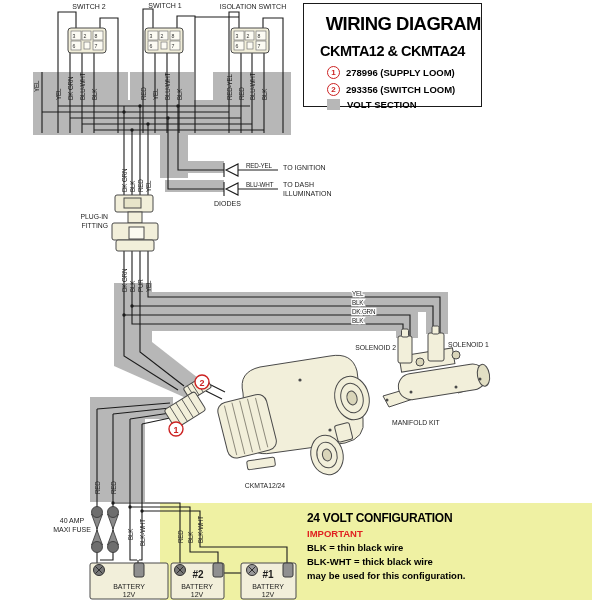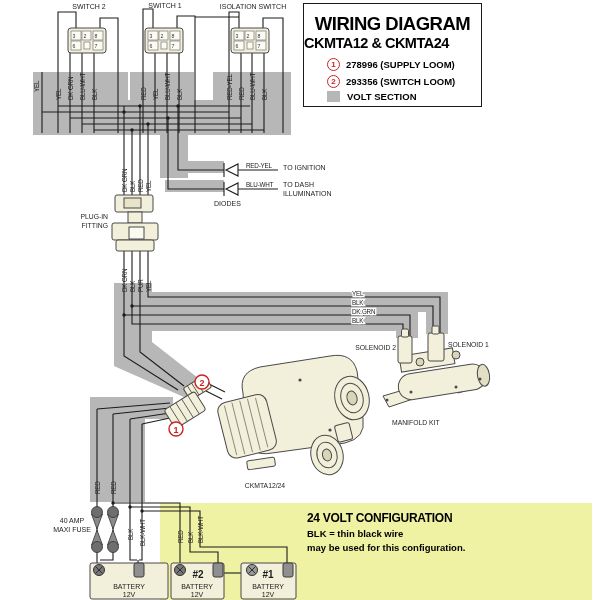--- a/index.html
+++ b/index.html
@@ -11,22 +11,22 @@
   .lbl{font-size:6.3px;letter-spacing:-0.2px;}
   .lbl7{font-size:7px;}
   .cap{font-size:6.8px;}
   .pin{font-size:5.2px;fill:#333;}
   .halo{paint-order:stroke;stroke:#fff;stroke-width:2.6px;}
   .bnum{font-size:10px;font-weight:bold;}
   .batt{font-size:7px;}
   .mk{font-size:9px;font-weight:bold;fill:#cc2222;}
   .titlebox{position:absolute;left:303px;top:3px;width:177px;height:102px;
             background:#fff;border:1.6px solid #1a1a1a;}
-  .tb-title{font-size:18.5px;font-weight:bold;text-align:center;margin-top:9px;letter-spacing:-0.5px;}
-  .tb-sub{font-size:14.5px;font-weight:bold;text-align:left;margin-top:0px;letter-spacing:-0.5px;}
+  .tb-title{font-size:18.5px;font-weight:bold;text-align:right;margin-top:9px;letter-spacing:-0.5px;}
+  .tb-sub{font-size:14.5px;font-weight:bold;text-align:center;margin-top:8px;letter-spacing:-0.5px;}
   .tb-legend{margin:7px 0 0 23px;}
   .lg-row{display:flex;align-items:center;margin-bottom:3.5px;font-size:9.5px;font-weight:bold;}
   .lg-circ{display:inline-flex;align-items:center;justify-content:center;width:11px;height:11px;
            border:1.4px solid #cc2222;border-radius:50%;color:#cc2222;font-size:8px;font-weight:bold;
            margin-right:6px;flex:0 0 auto;background:#fff;}
   .lg-sq{display:inline-block;width:13px;height:11px;background:#b7b7b7;margin-right:7px;flex:0 0 auto;}
   .cfgpanel{position:absolute;left:307px;top:511px;width:282px;}
   .cfg-title{font-size:12px;font-weight:bold;letter-spacing:-0.3px;}
   .cfg-imp{font-size:9.5px;font-weight:bold;color:#e02020;margin-top:3px;}
   .cfg-line{font-size:9.5px;font-weight:bold;margin-top:2.5px;line-height:11.5px;}
@@ -341,17 +341,19 @@
       </div>
       <div class="lg-row">
         <span class="lg-sq"></span>
         <span>VOLT SECTION</span>
       </div>
     </div>
   </div>
 
   <div class="cfgpanel">
     <div class="cfg-title">24 VOLT CONFIGURATION</div>
+    <div class="cfg-imp">IMPORTANT</div>
     <div class="cfg-line">BLK = thin black wire</div>
+    <div class="cfg-line">BLK-WHT = thick black wire</div>
     <div class="cfg-line">may be used for this configuration.</div>
   </div>
 
 </div>
 
 </body></html>

